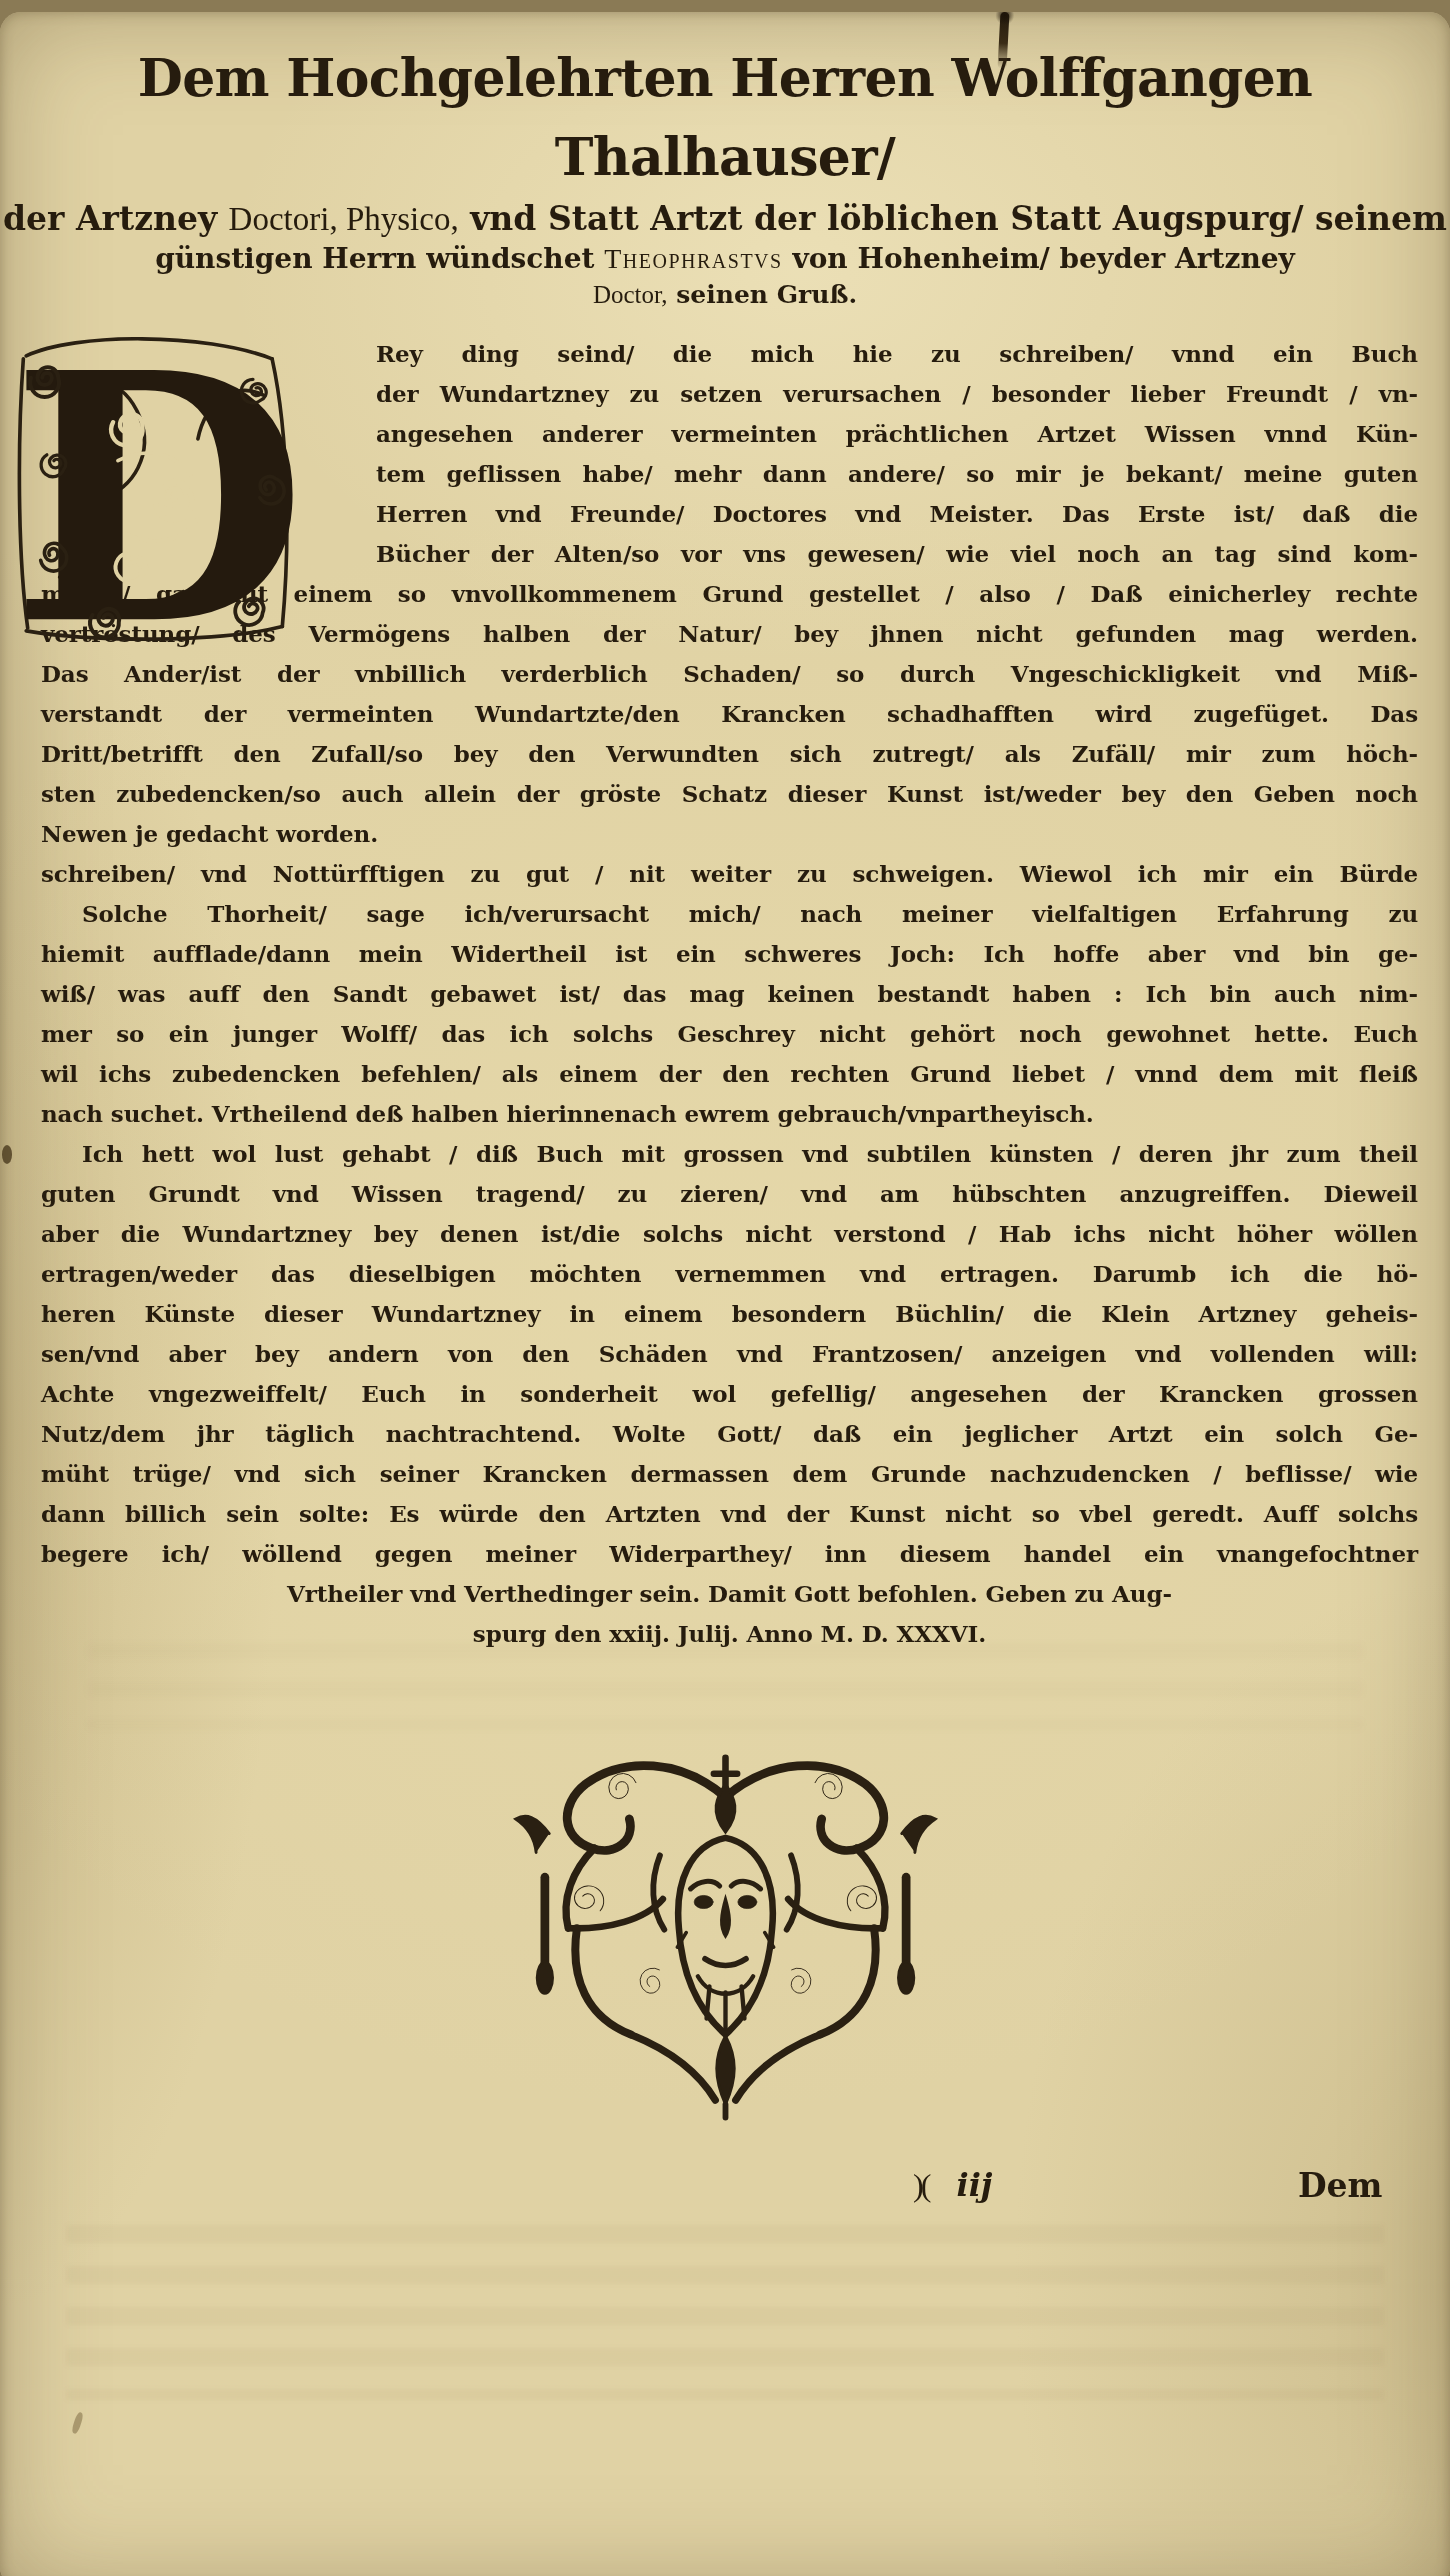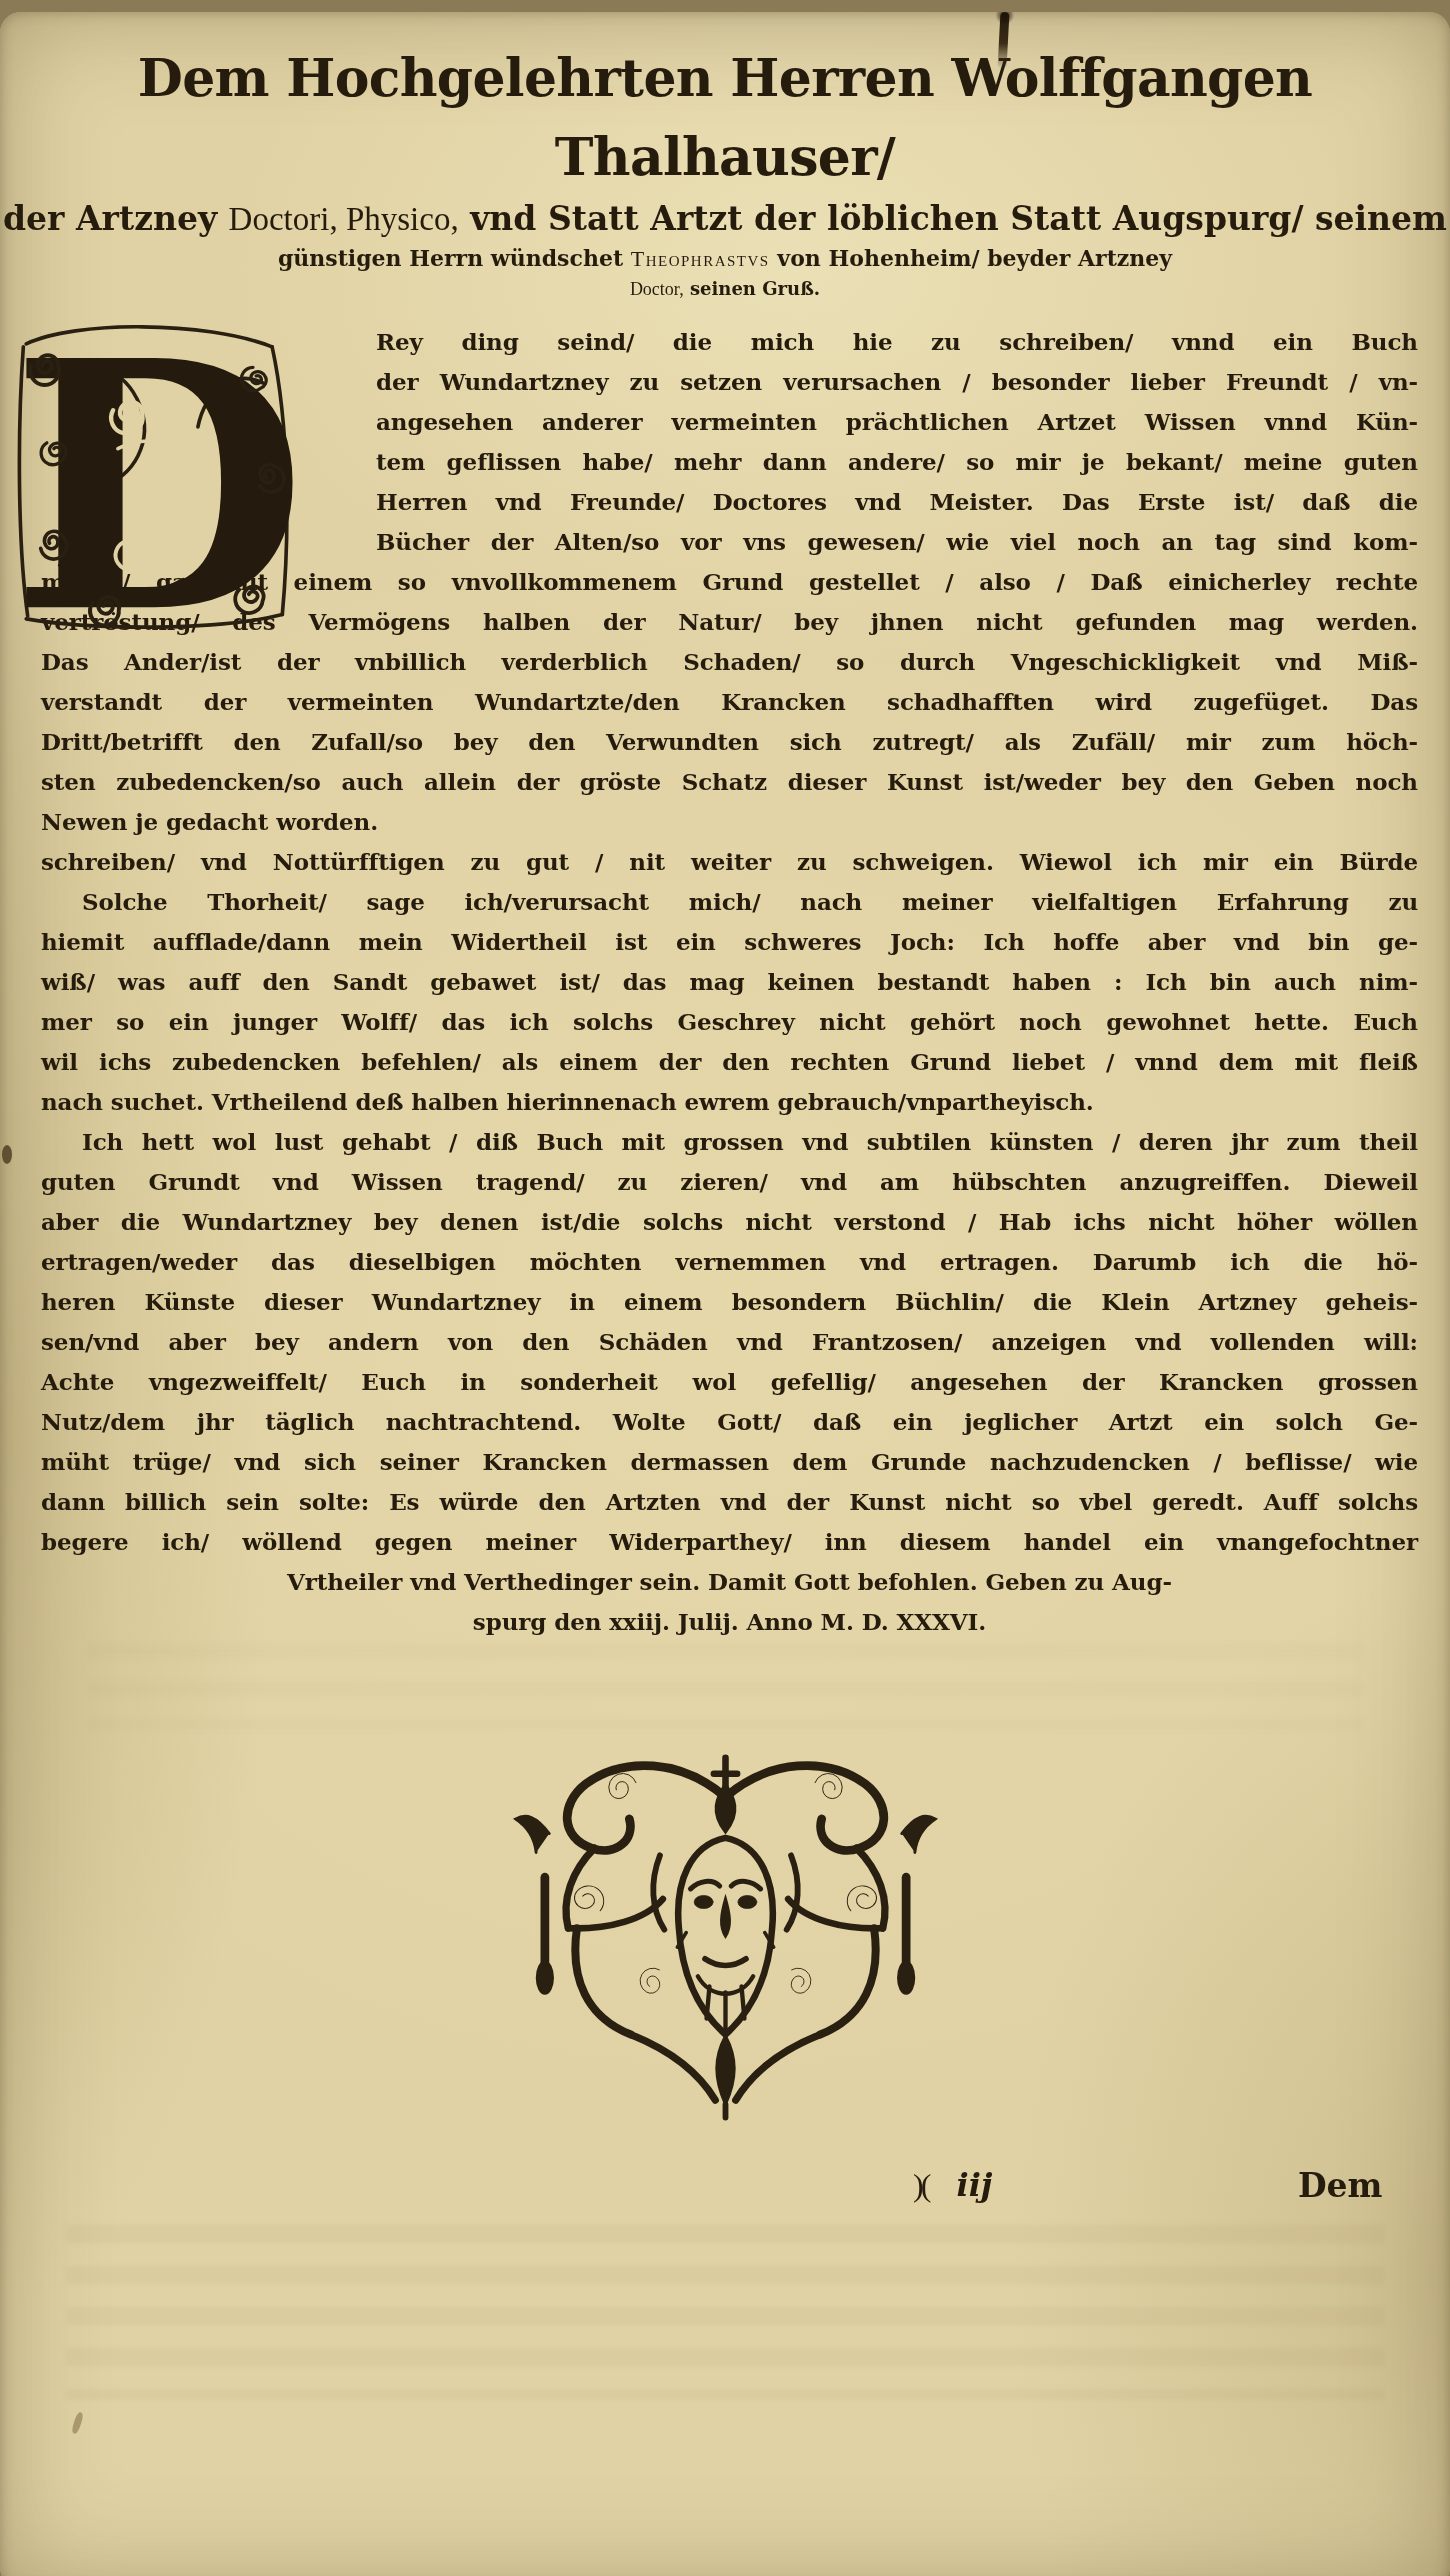--- a/index.html
+++ b/index.html
@@ -16,22 +16,22 @@
       radial-gradient(728px 1165px at 100% 88%, rgba(198,182,134,.7) 0%, rgba(198,182,134,0) 60%),
       radial-gradient(510px 1602px at 0% 55%, rgba(192,175,126,.65) 0%, rgba(192,175,126,0) 55%),
       #e0d2a4;
     box-shadow:inset 0 0 102px rgba(92,74,40,.38), inset 0 0 13px rgba(70,55,28,.35);
     border-radius:21px;
   }
   
   .heading{position:relative;padding-top:26px;text-align:center;}
   .h1{font-size:52px;font-weight:700;line-height:79px;letter-spacing:-0.7px;}
   .h2{font-size:33px;font-weight:700;line-height:45px;}
-  .h3{font-size:22px;font-weight:700;line-height:33px;}
-  .h4{font-size:18px;font-weight:700;line-height:28px;}
+  .h3{font-size:28px;font-weight:700;line-height:33px;}
+  .h4{font-size:25px;font-weight:700;line-height:40px;}
   .latin{font-family:"Liberation Serif",serif;font-weight:400;text-align:center;}
   .h3 .latin{font-variant:small-caps;letter-spacing:1.5px;}
   .h4 .latin{font-weight:400;}
   
   .body{position:relative;margin-top:19px;padding:0 32px 0 41px;
         font-size:23px;font-weight:700;line-height:40px;}
   .line{text-align:justify;text-align-last:justify;letter-spacing:-0.1px;}
   .line.endline{text-align-last:left;}
   .line.center{text-align:center;text-align-last:center;}
   .line.beside-cap{margin-left:335px;}

